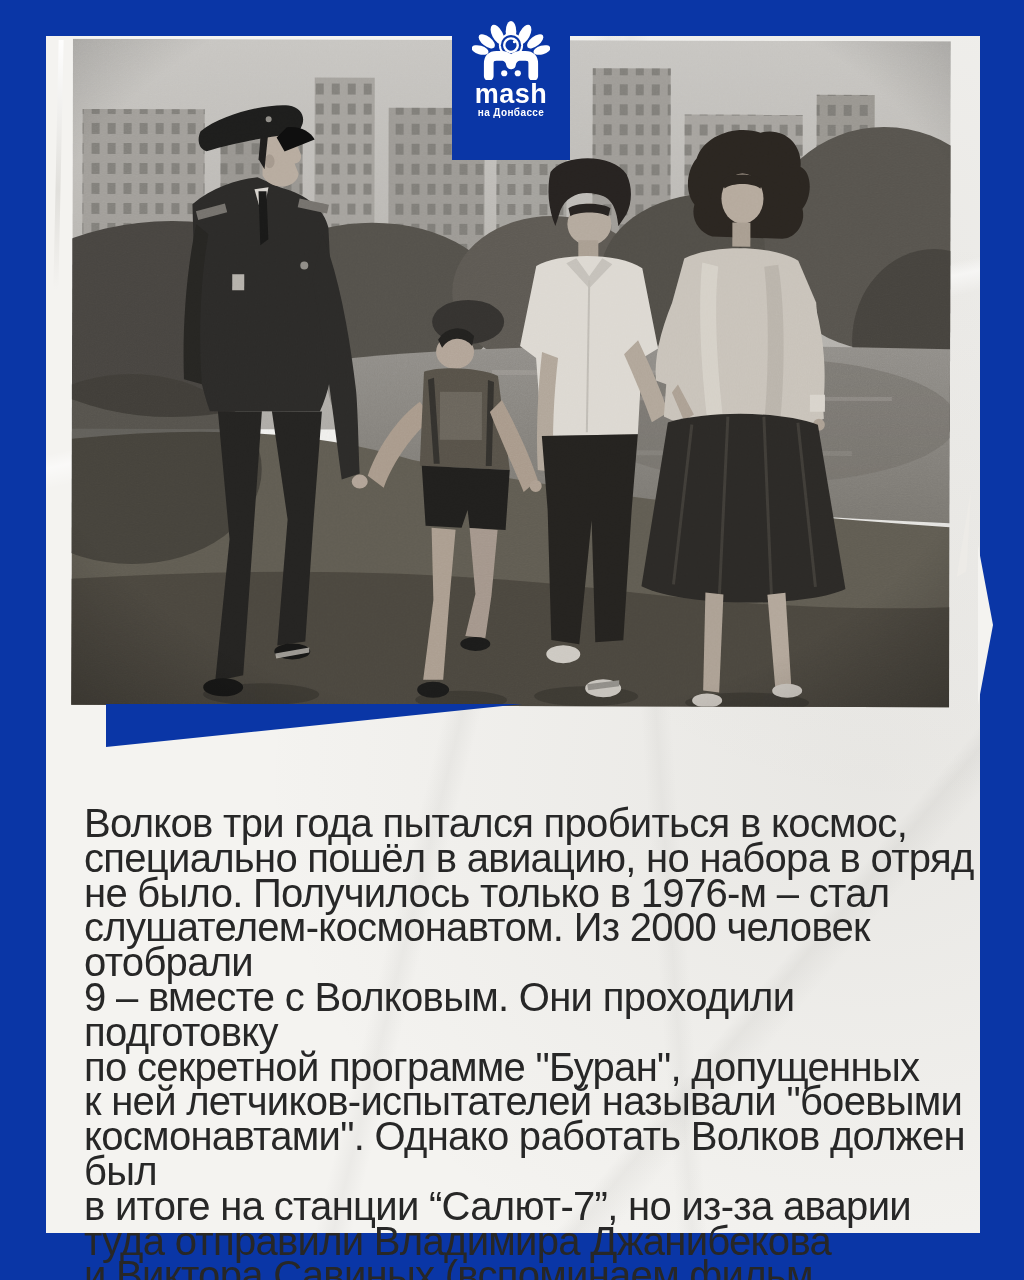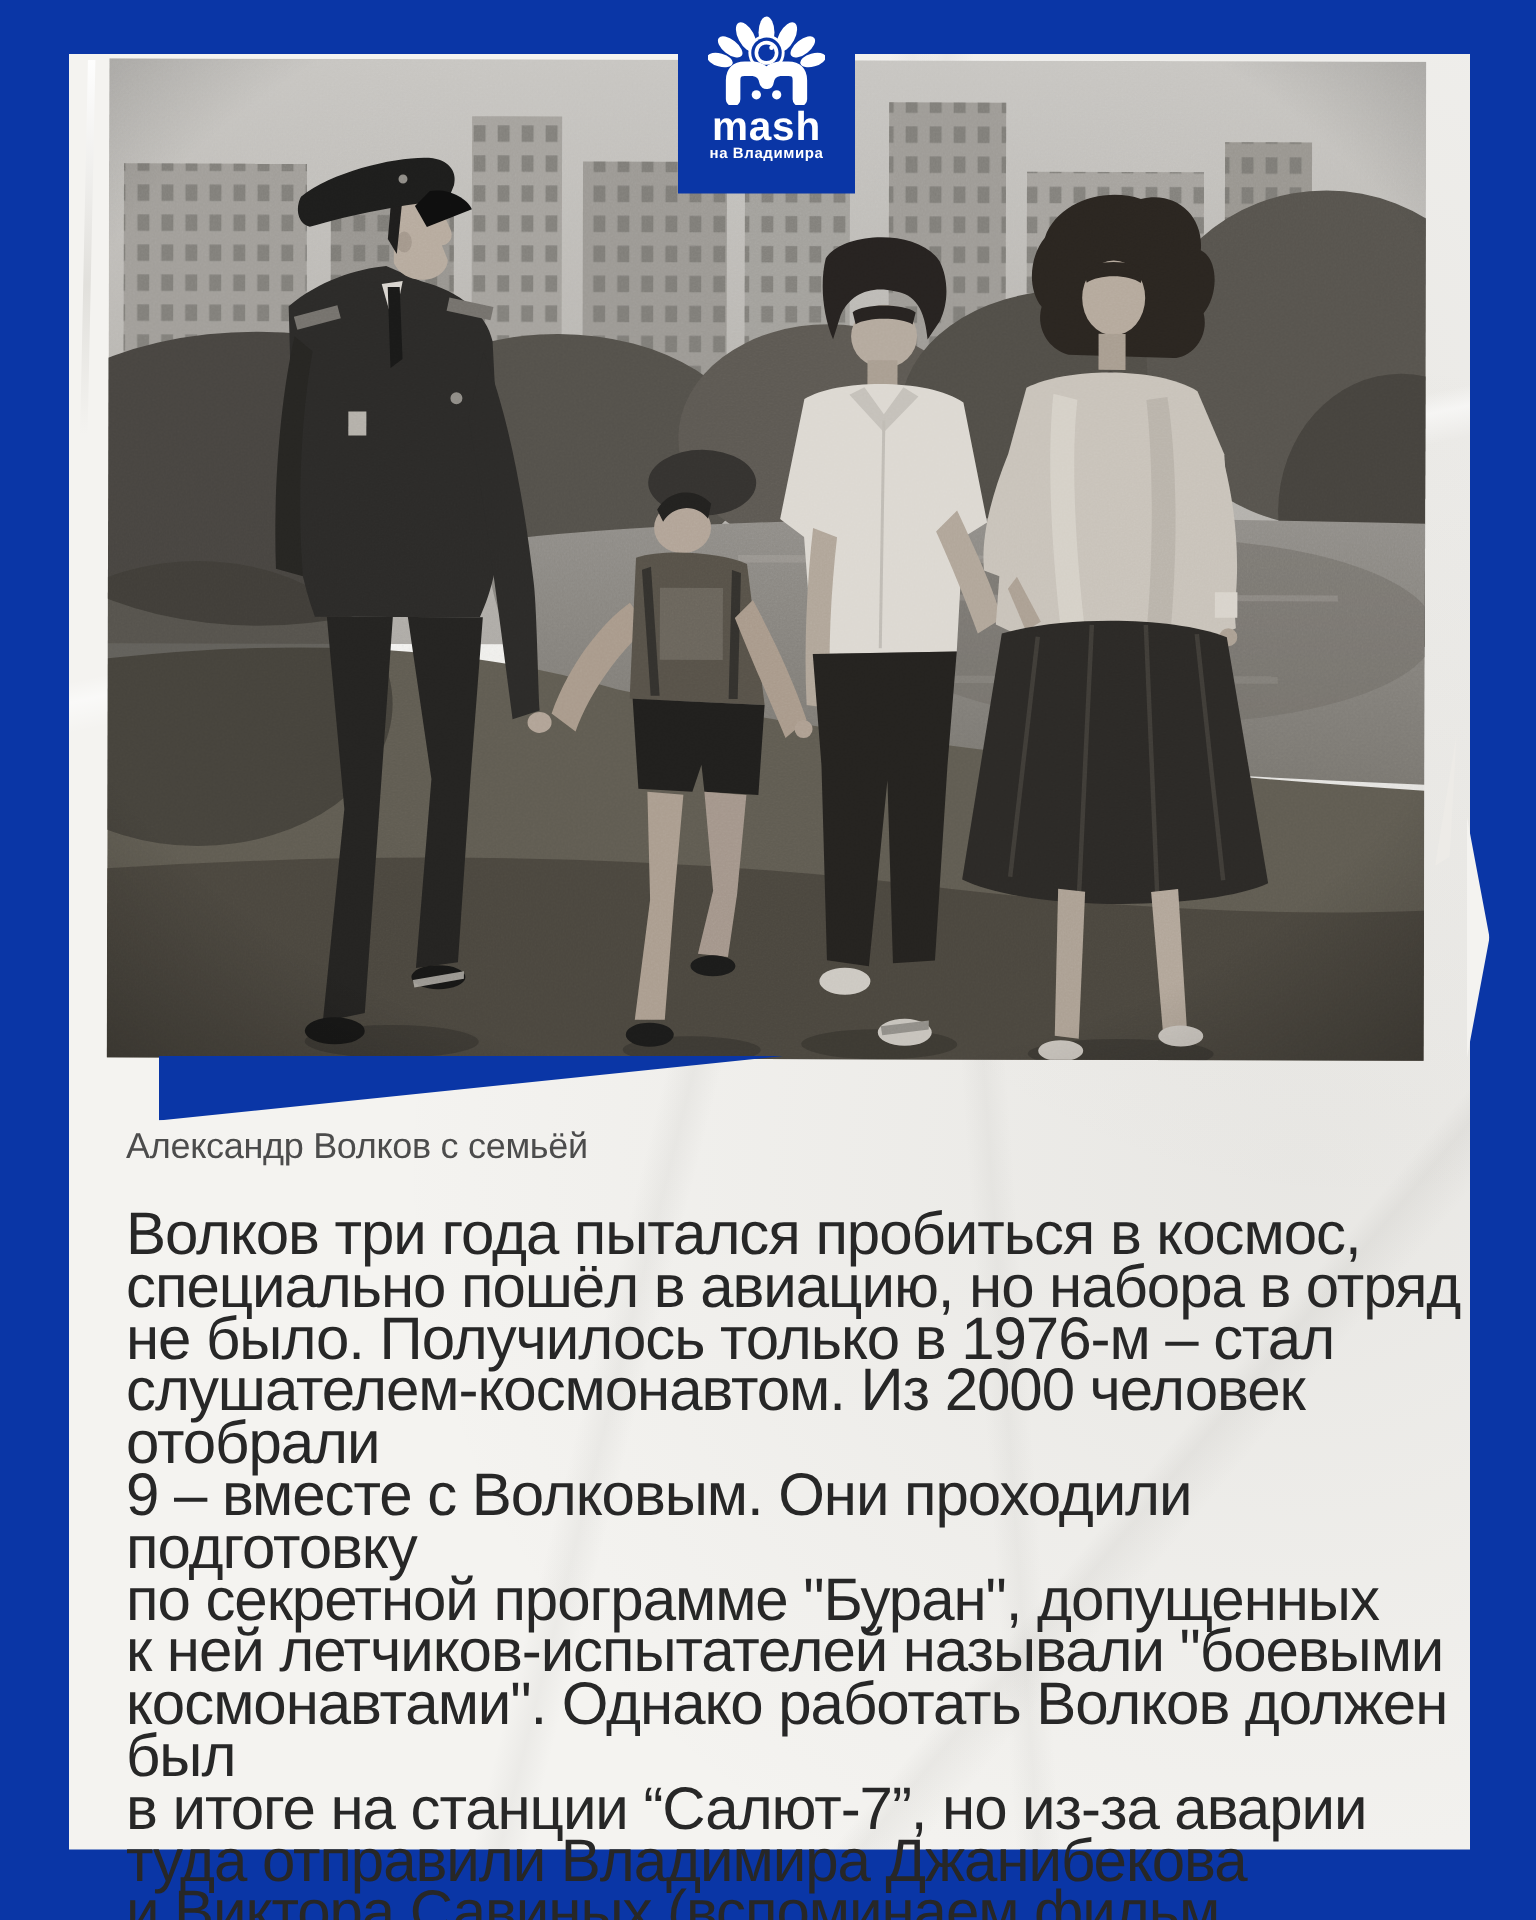--- a/index.html
+++ b/index.html
@@ -40,24 +40,24 @@
 
   
   .blue-wedge{
     position:absolute;left:106px;top:704px;width:416px;height:43px;
     background:#0a36a6;
     clip-path:polygon(0 0, 100% 0, 0 100%);
   }
 
   
   .logo-tab{
-    position:absolute;left:452px;top:0;width:118px;height:129px;
+    position:absolute;left:452px;top:0;width:118px;height:160px;
     background:#0a36a6;
     display:flex;flex-direction:column;align-items:center;
-    padding-top:10px;box-sizing:border-box;
+    padding-top:20px;box-sizing:border-box;
   }
   .logo-brand{
     color:#fff;font-weight:700;font-size:27px;line-height:26px;
     letter-spacing:.5px;margin-top:1px;
   }
   .logo-tagline{
     color:#fff;font-weight:700;font-size:10px;line-height:12px;letter-spacing:.4px;
   }
 
   .photo-caption{
@@ -291,24 +291,23 @@
       </g>
       <circle cx="40" cy="26" r="12.5" fill="#ffffff"></circle>
       <circle cx="40" cy="26" r="10.5" fill="#0a36a6"></circle>
       <circle cx="40" cy="26" r="7" fill="none" stroke="#ffffff" stroke-width="2.5"></circle>
       <circle cx="43.5" cy="22.5" r="1.6" fill="#ffffff"></circle>
       <path d="M 17,58 L 17,45 Q 17,37 25,37 L 31,37 Q 39,38 40,46 Q 41,38 49,37 L 55,37 Q 63,37 63,45 L 63,58" fill="none" stroke="#ffffff" stroke-width="10" stroke-linecap="round" stroke-linejoin="round"></path>
       <circle cx="33" cy="55" r="3.2" fill="#ffffff"></circle>
       <circle cx="47" cy="55" r="3.2" fill="#ffffff"></circle>
     </svg>
     <div class="logo-brand">mash</div>
-    <div class="logo-tagline">на Владимира</div>
+    <div class="logo-tagline">на Донбассе</div>
   </div>
 
-  <div class="photo-caption">Александр Волков с семьёй</div>
 
   <div class="article-text">Волков три года пытался пробиться в космос,
 специально пошёл в авиацию, но набора в отряд
 не было. Получилось только в 1976-м – стал
 слушателем-космонавтом. Из 2000 человек отобрали
 9 – вместе с Волковым. Они проходили подготовку
 по секретной программе "Буран", допущенных
 к ней летчиков-испытателей называли "боевыми
 космонавтами". Однако работать Волков должен был
 в итоге на станции “Салют-7”, но из-за аварии

